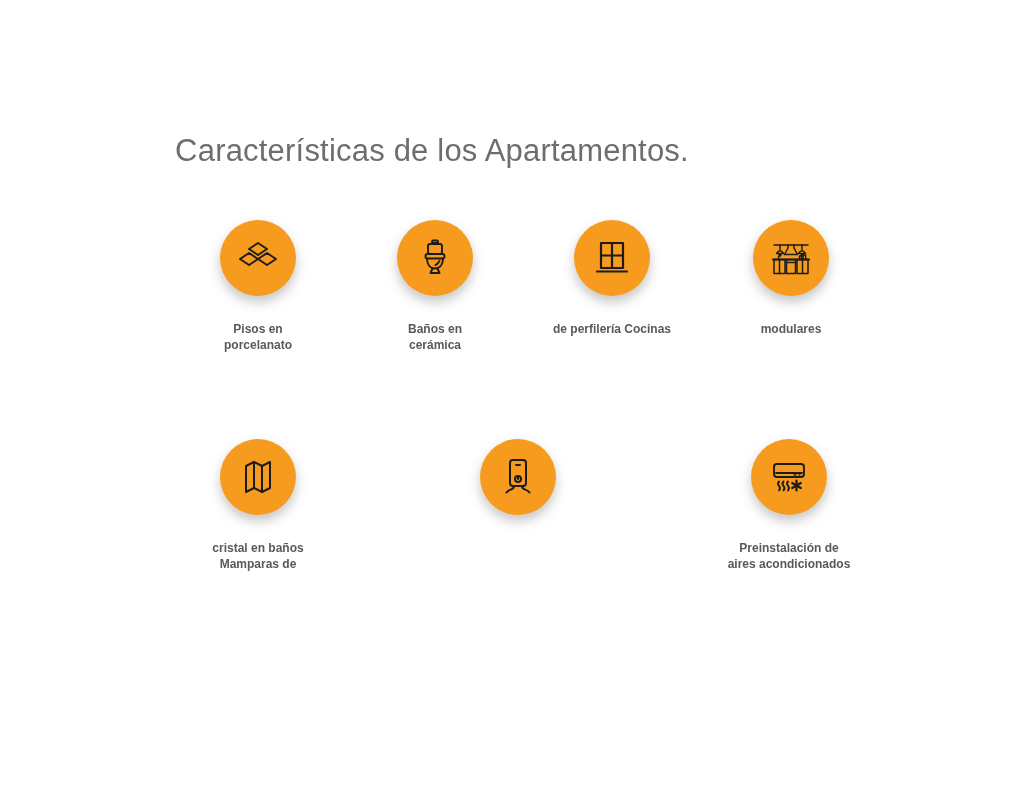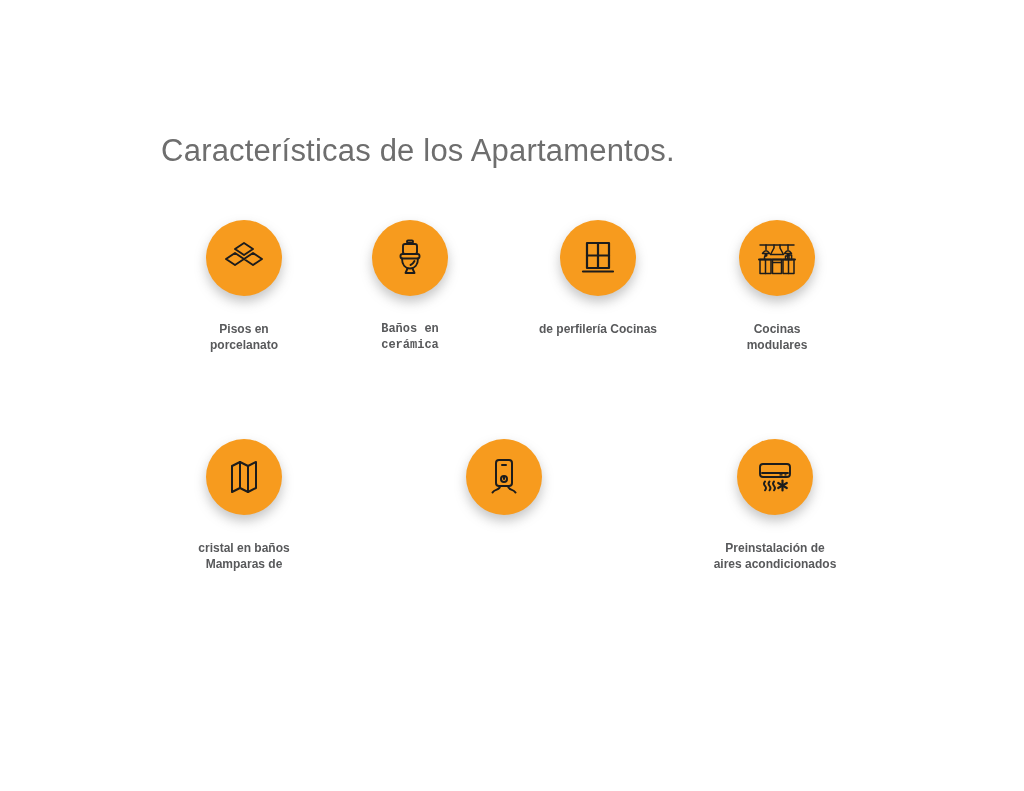--- a/index.html
+++ b/index.html
@@ -3,20 +3,21 @@
 <meta charset="utf-8">
 <style>
   html, body { margin: 0; padding: 0; background: #ffffff; }
   .page {
     position: relative;
     width: 836px;
     height: 791px;
     background: #ffffff;
     font-family: "Liberation Sans", sans-serif;
     overflow: hidden;
+    margin-left: 14px;
   }
   .title {
     position: absolute;
     top: 112px;
     left: 0;
     width: 100%;
     text-align: center;
     font-size: 31px;
     font-weight: 400;
     color: #6e6e6e;
@@ -49,21 +50,21 @@
   .label {
     margin-top: 25px;
     font-size: 12px;
     line-height: 16px;
     font-weight: 700;
     color: #58595b;
   }
   .label span { display: block; }
   
   .f1 { left: 134px; top: 220px; }
-  .f2 { left: 300px; top: 220px; font-family: Liberation Mono, monospace; }
+  .f2 { left: 311px; top: 220px; }
   .f3 { left: 488px; top: 220px; }
   .f4 { left: 667px; top: 220px; }
   .f5 { left: 134px; top: 439px; }
   .f6 { left: 394px; top: 439px; }
   .f7 { left: 665px; top: 439px; }
 </style>
 </head>
 <body>
 
 <div class="page">
@@ -132,21 +133,20 @@
         <line x1="6" y1="25.5" x2="42" y2="25.5" stroke-width="2"></line>
         <rect x="7" y="25.5" width="11" height="14"></rect>
         <line x1="12.5" y1="25.5" x2="12.5" y2="39.5"></line>
         <rect x="19.5" y="25.5" width="9" height="14"></rect>
         <line x1="19.5" y1="28.5" x2="28.5" y2="28.5"></line>
         <rect x="30" y="25.5" width="11" height="14"></rect>
         <line x1="35.5" y1="25.5" x2="35.5" y2="39.5"></line>
       </svg>
     </div>
     <div class="label">
-      <span>Cocinas</span>
       <span>modulares</span>
     </div>
   </div>
 
   <div class="feature f5">
     <div class="circle">
       <svg viewBox="0 0 48 48" stroke-width="2">
         <path d="M12 13 L20 9 L28 13 L36 9 V35 L28 39 L20 35 L12 39 Z"></path>
         <line x1="20" y1="9" x2="20" y2="35"></line>
         <line x1="28" y1="13" x2="28" y2="39"></line>

